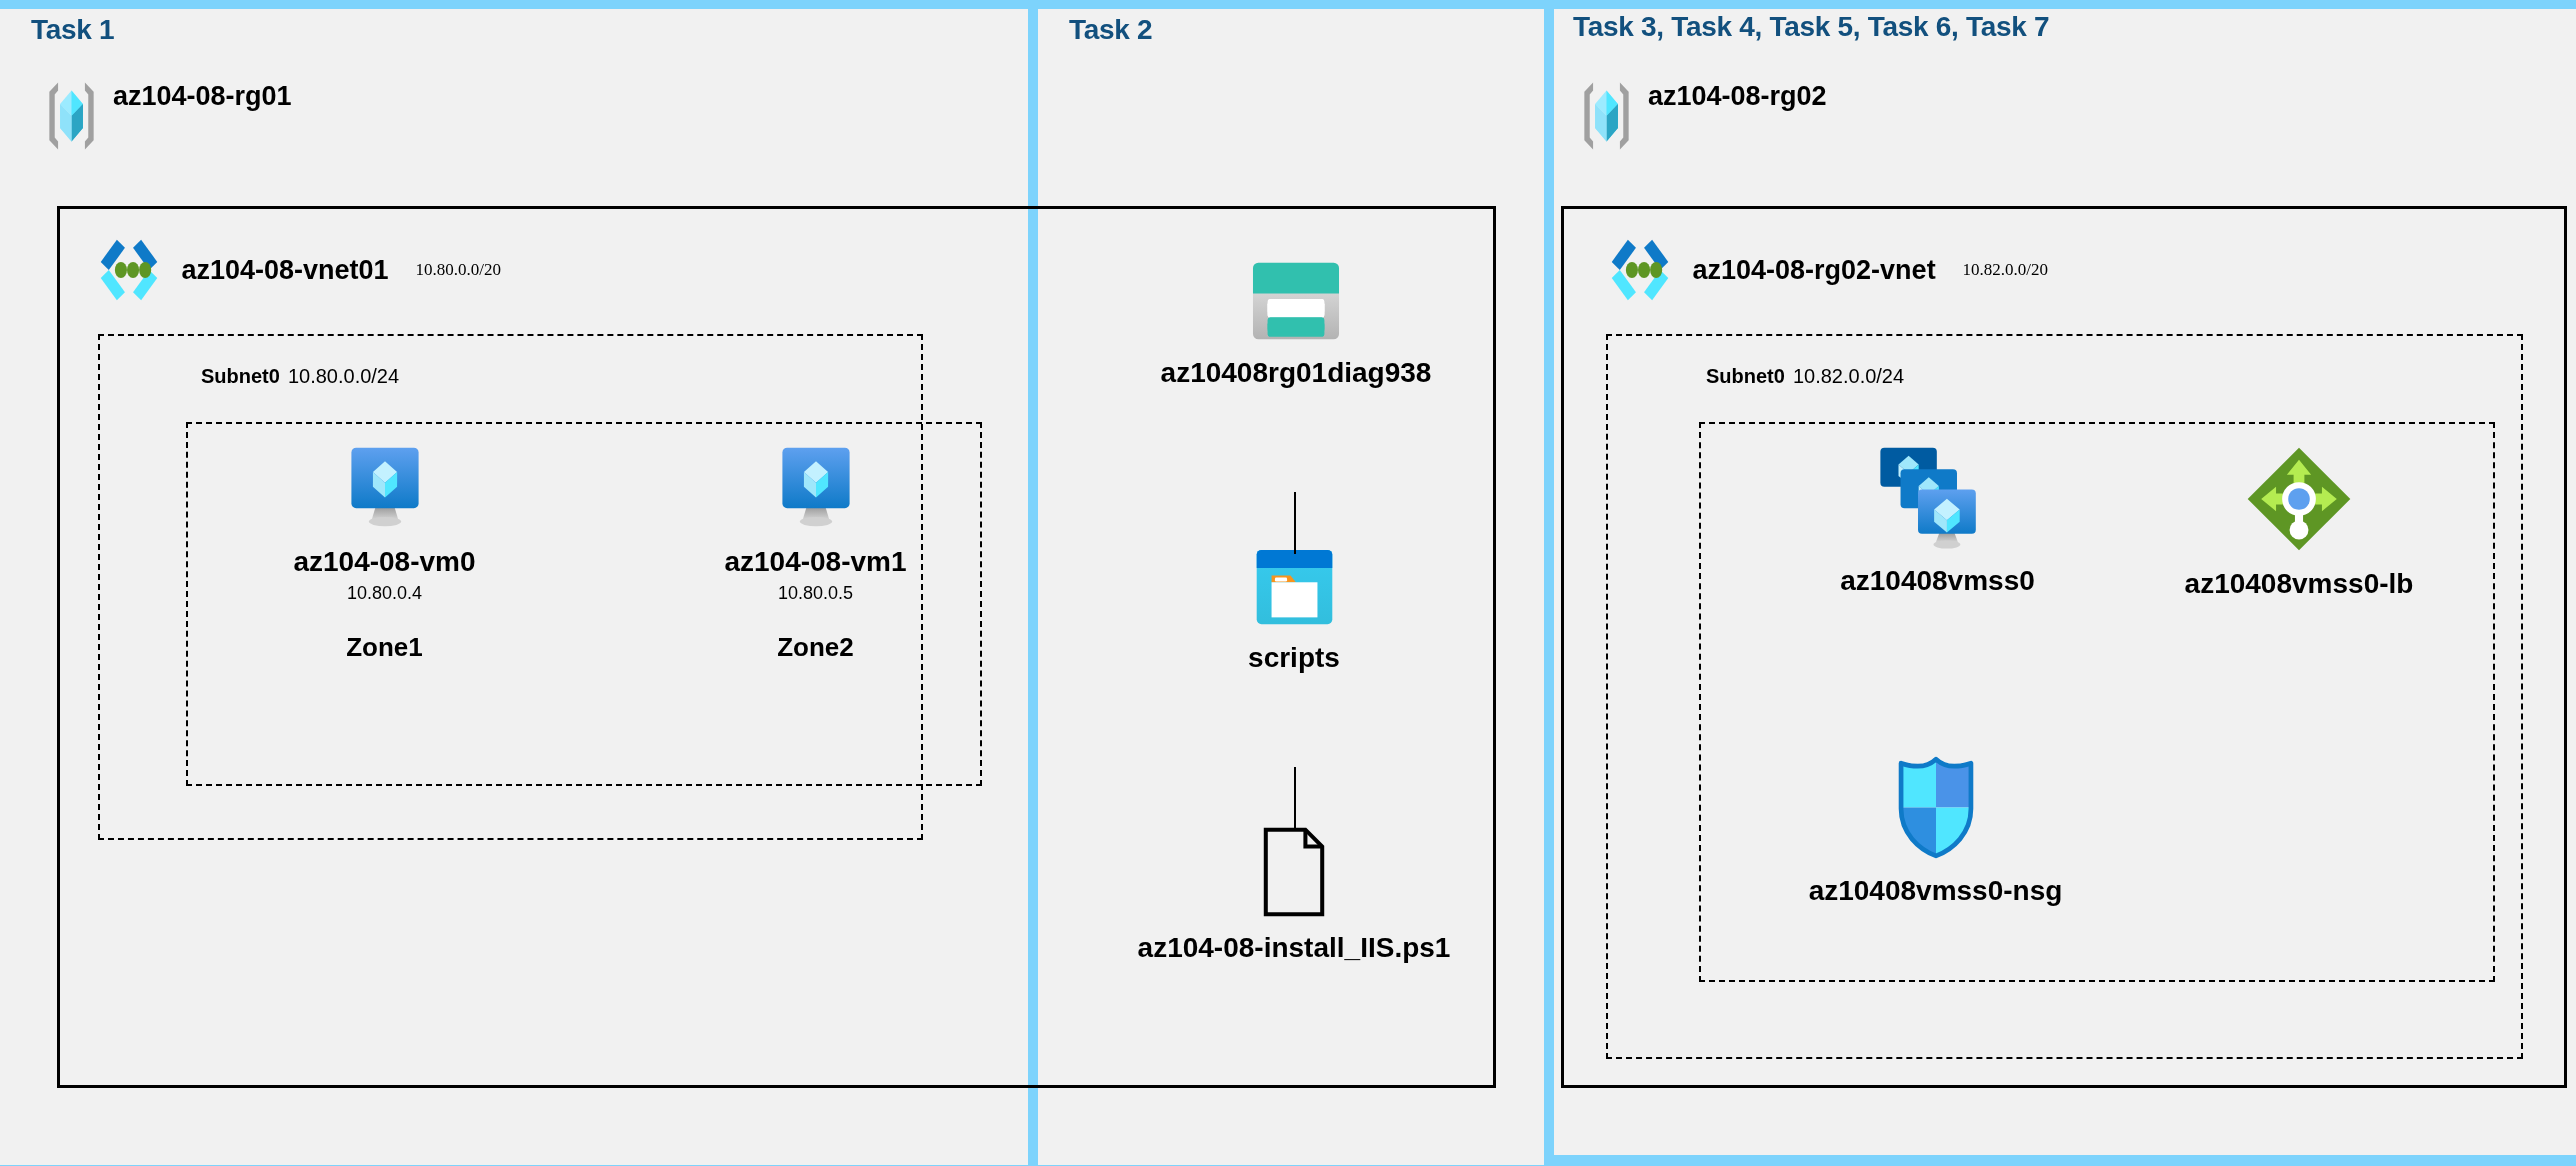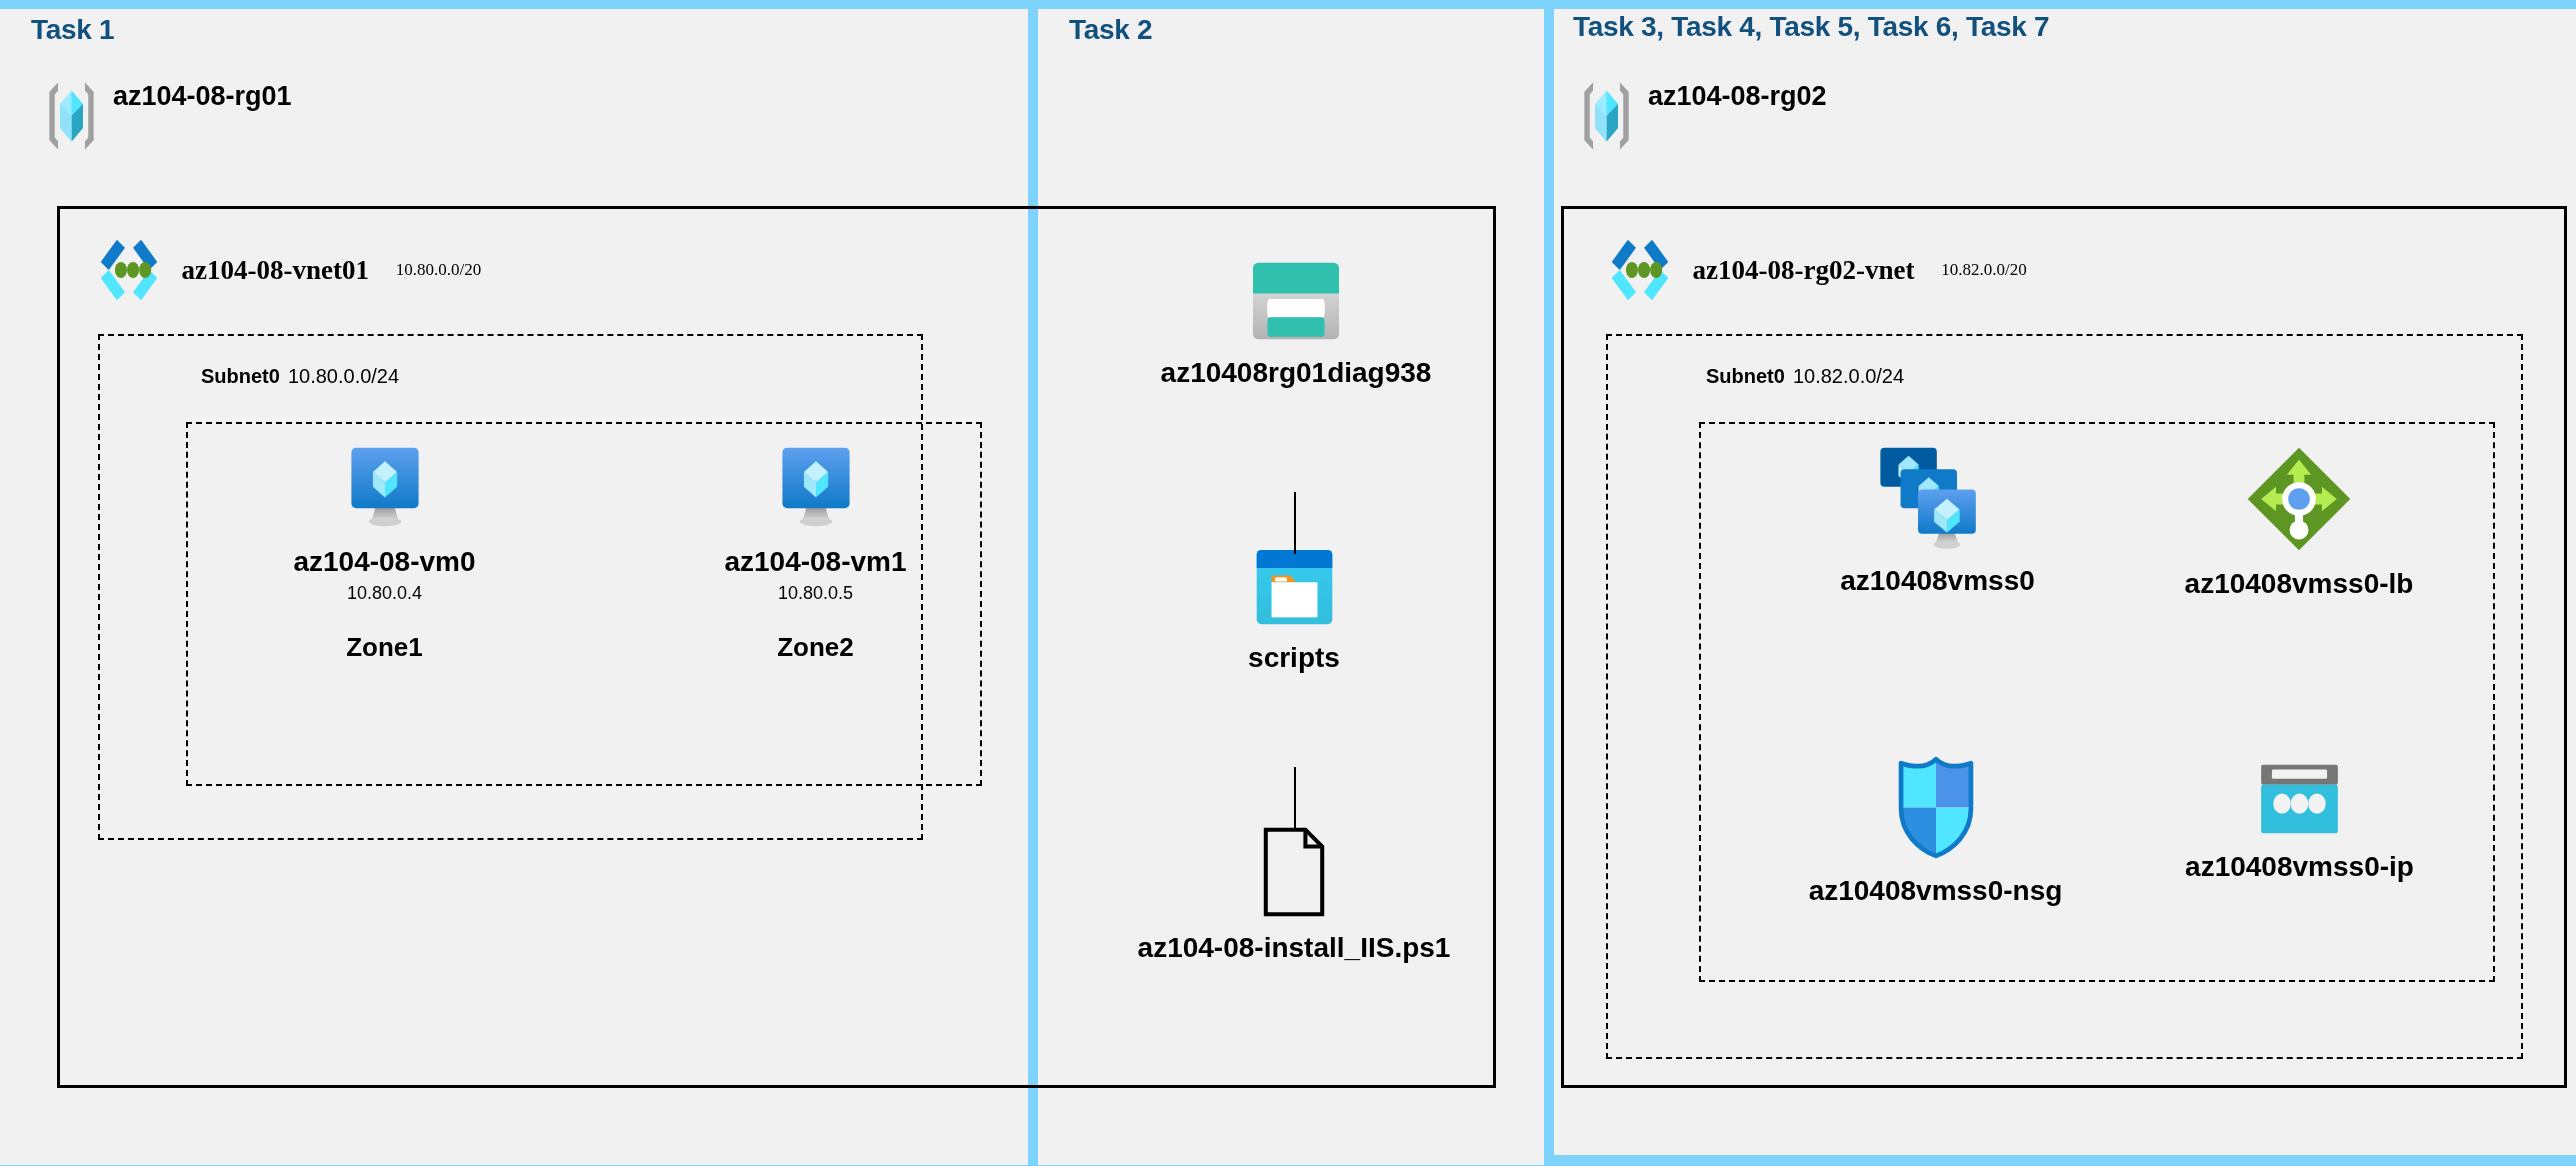--- a/index.html
+++ b/index.html
@@ -78,21 +78,20 @@
     align-items: center;
     gap: 17.5px;
     white-space: nowrap;
   }
   #vnet-header-01 { left: 94px;  top: 237px; }
   #vnet-header-02 { left: 1605px; top: 237px; }
   .vnet-name {
     font-size: 27px;
     font-weight: bold;
     color: #000000;
-    font-family: Liberation Serif, serif;
   }
   .vnet-cidr {
     font-size: 17px;
     font-weight: normal;
     color: #000000;
     margin-left: 9.4px;
     font-family: Liberation Serif, serif;
   }
 
   
@@ -490,28 +489,15 @@
           <rect x="64" y="6" width="52" height="72" fill="#4a93e8"></rect>
           <rect x="12" y="78" width="52" height="76" fill="#2e8fe0"></rect>
           <rect x="64" y="78" width="52" height="76" fill="#50e6ff"></rect>
         </g>
         <path d="M64 6 C80 22 104 16 116 12 L116 80 C116 116 90 140 64 150 C38 140 12 116 12 80 L12 12 C24 16 48 22 64 6 Z" fill="none" stroke="#0f7ac8" stroke-width="7" stroke-linejoin="round"></path>
       </svg>
     </span>
     <span class="node-title">az10408vmss0-nsg</span>
   </div>
 
-  <div class="node" id="node-ip">
-    <span class="icon-ip">
-      <svg viewBox="0 0 126 110" width="85" height="74">
-        <rect x="6" y="4" width="114" height="30" rx="3" fill="#767676"></rect>
-        <rect x="22" y="11" width="82" height="14" rx="2" fill="#f2f2f2"></rect>
-        <rect x="6" y="34" width="114" height="72" rx="3" fill="#32bedd"></rect>
-        <ellipse cx="37" cy="62" rx="13" ry="15" fill="#f2f2f2"></ellipse>
-        <ellipse cx="63" cy="62" rx="13" ry="15" fill="#f2f2f2"></ellipse>
-        <ellipse cx="89" cy="62" rx="13" ry="15" fill="#f2f2f2"></ellipse>
-      </svg>
-    </span>
-    <span class="node-title">az10408vmss0-ip</span>
-  </div>
 
 </div>
 
 
 </body></html>

